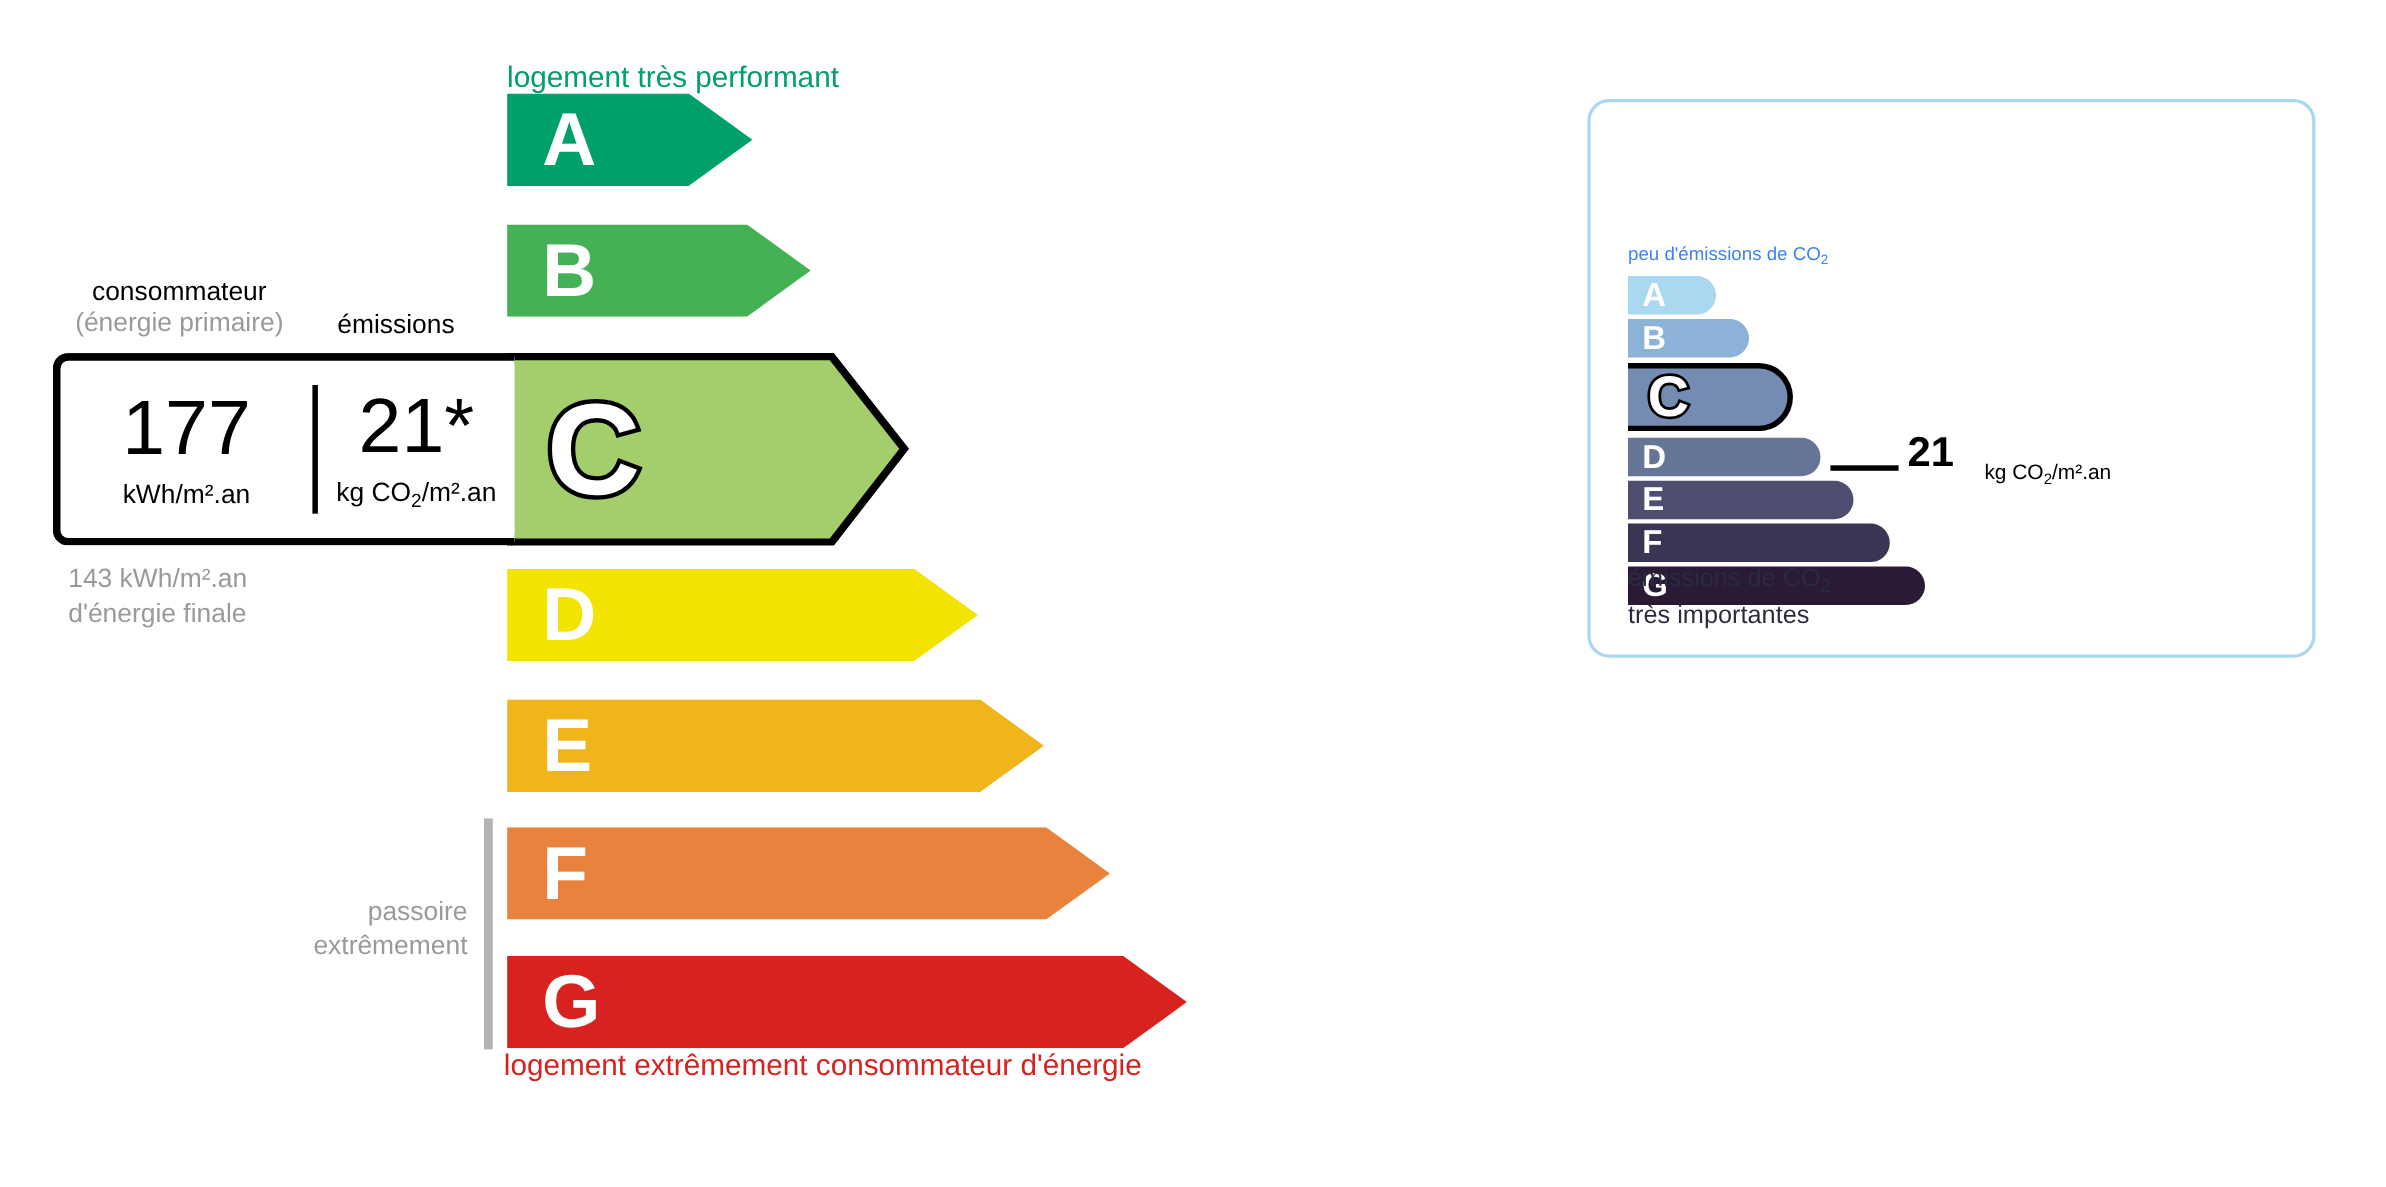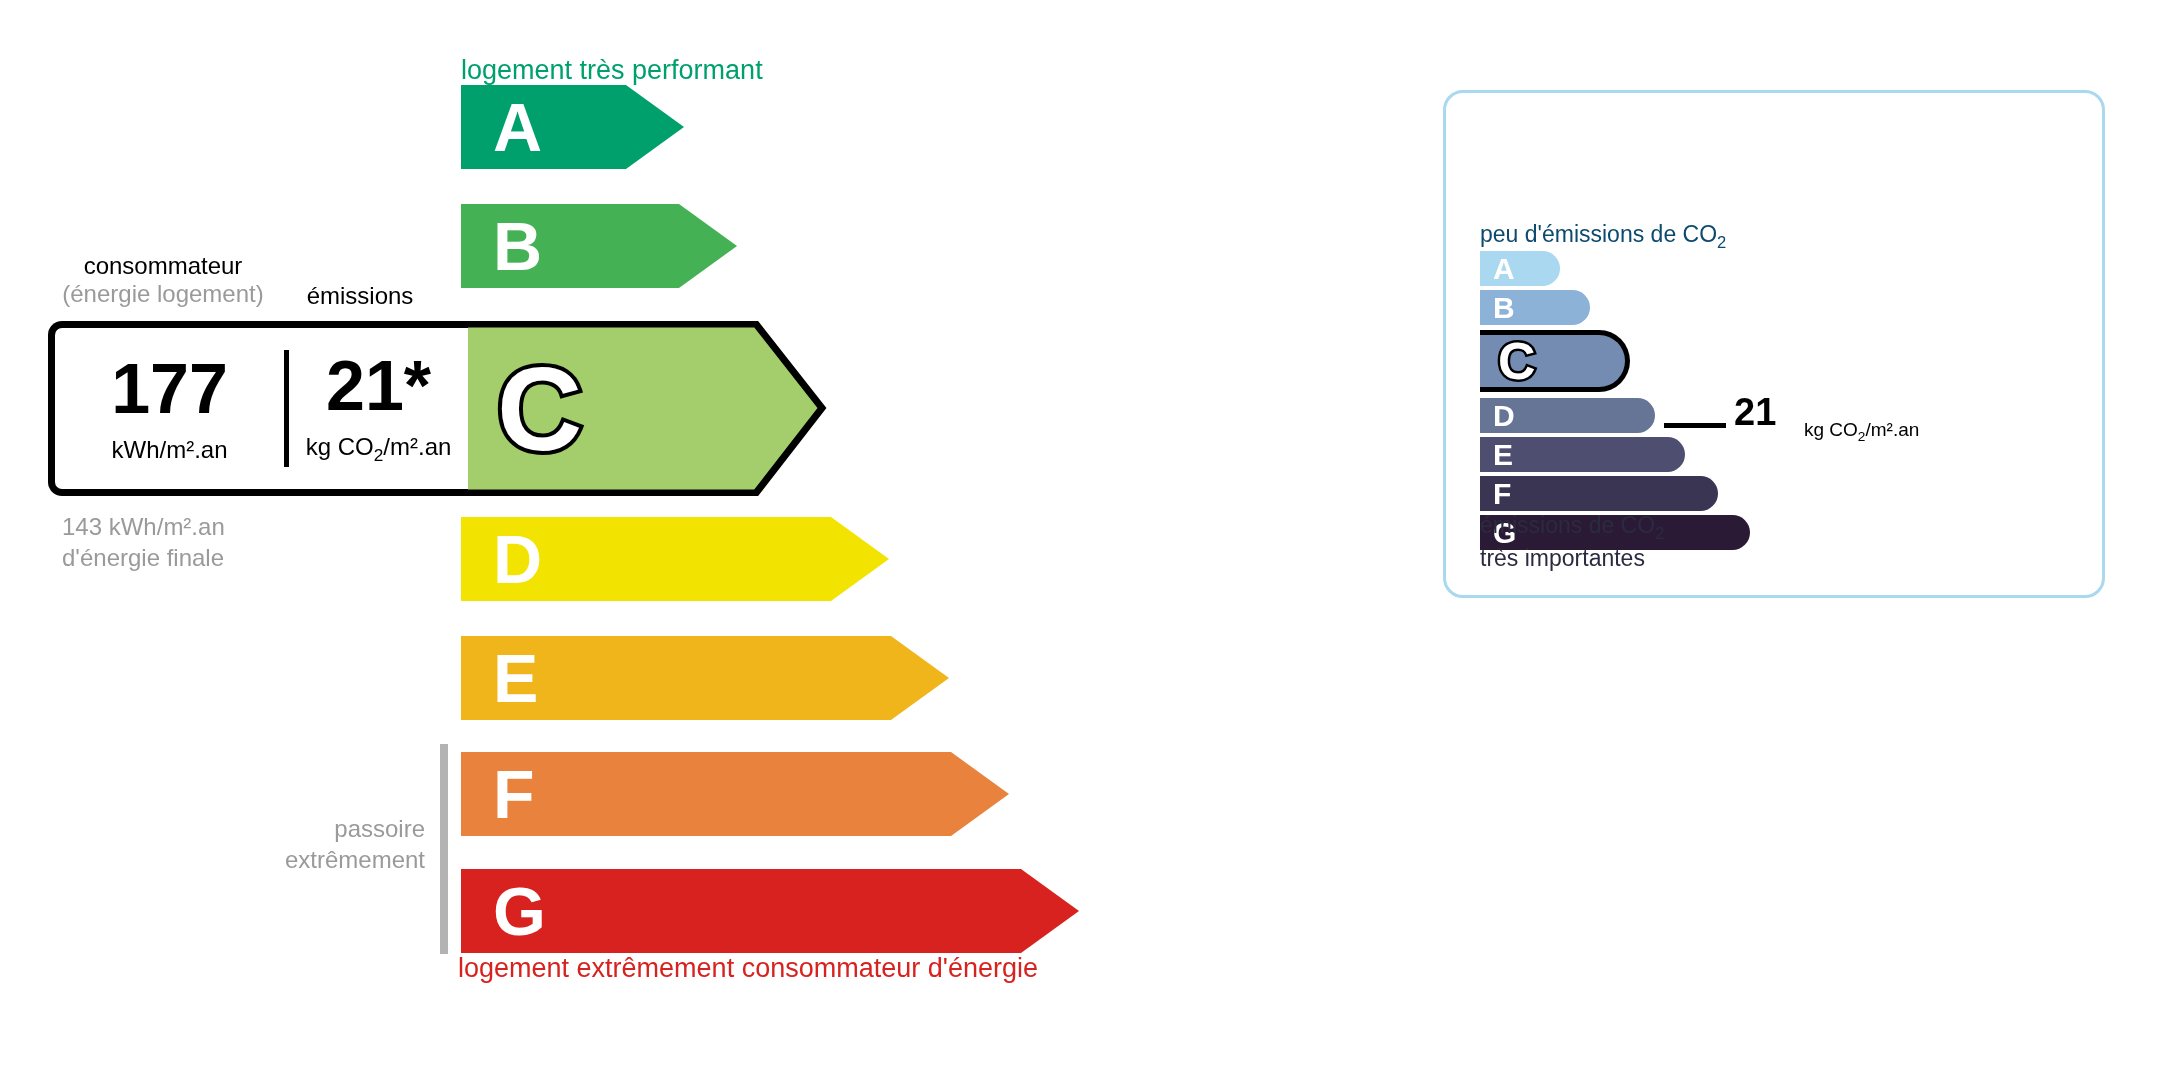--- a/index.html
+++ b/index.html
@@ -46,21 +46,21 @@
     display: flex; z-index: 4;
   }
   #valuebox .cell {
     flex: 1; display: flex; flex-direction: column;
     align-items: center; justify-content: center;
   }
   #valuebox .cell.first { flex: 1.28; }
   #valuebox .divider {
     width: 5px; background: #000; margin: 22px 0;
   }
-  .vb-num { font-size: 70px; font-weight: bold; line-height: 1; color: #000; }
+  .vb-num { font-size: 70px; font-weight: normal; line-height: 1; color: #000; }
   .vb-unit { font-size: 24px; color: #000; margin-top: 12px; }
 
   .vb-head {
     position: absolute; font-size: 24px; line-height: 1.15; text-align: center;
   }
   #head-conso { left: 48px; top: 252px; width: 230px; }
   #head-conso .sub { color: #9a9a9a; }
   #head-emis { left: 285px; top: 282px; width: 150px; color: #000; }
 
   #final-energy {
@@ -85,21 +85,21 @@
     width: 662px; height: 508px;
     border: 3px solid #a9d8ef; border-radius: 20px;
     background: #ffffff;
   }
   #ghg-title {
     position: absolute; left: 34px; top: 25px;
     font-size: 29px; font-weight: bold; line-height: 1.16; color: #000;
   }
   #ghg-top-label {
     position: absolute; left: 34px; top: 128px;
-    font-size: 23px; color: #0c4a6e;
+    font-size: 17px; color: #3b82f6;
   }
   #ghg-bottom-label {
     position: absolute; left: 34px; top: 418px;
     font-size: 23px; line-height: 1.22; color: #2b2b40;
   }
   .co2-rows { position: absolute; left: 34px; top: 158px; }
   .co2-row { position: relative; height: 35px; margin-bottom: 4px; }
   .co2-bar {
     height: 100%; border-radius: 0 18px 18px 0;
     display: block;
@@ -209,21 +209,21 @@
     <div class="bottom-label">logement extrêmement consommateur d'énergie</div>
 
     <div id="passoire-bar"></div>
     <div id="passoire-text">
       <div>passoire</div>
       <div>extrêmement</div>
     </div>
 
     <div class="vb-head" id="head-conso">
       <div>consommateur</div>
-      <div class="sub">(énergie logement)</div>
+      <div class="sub">(énergie primaire)</div>
     </div>
     <div class="vb-head" id="head-emis">émissions</div>
 
     <div id="valuebox">
       <div class="cell first">
         <div class="vb-num">177</div>
         <div class="vb-unit">kWh/m².an</div>
       </div>
       <div class="divider"></div>
       <div class="cell">

